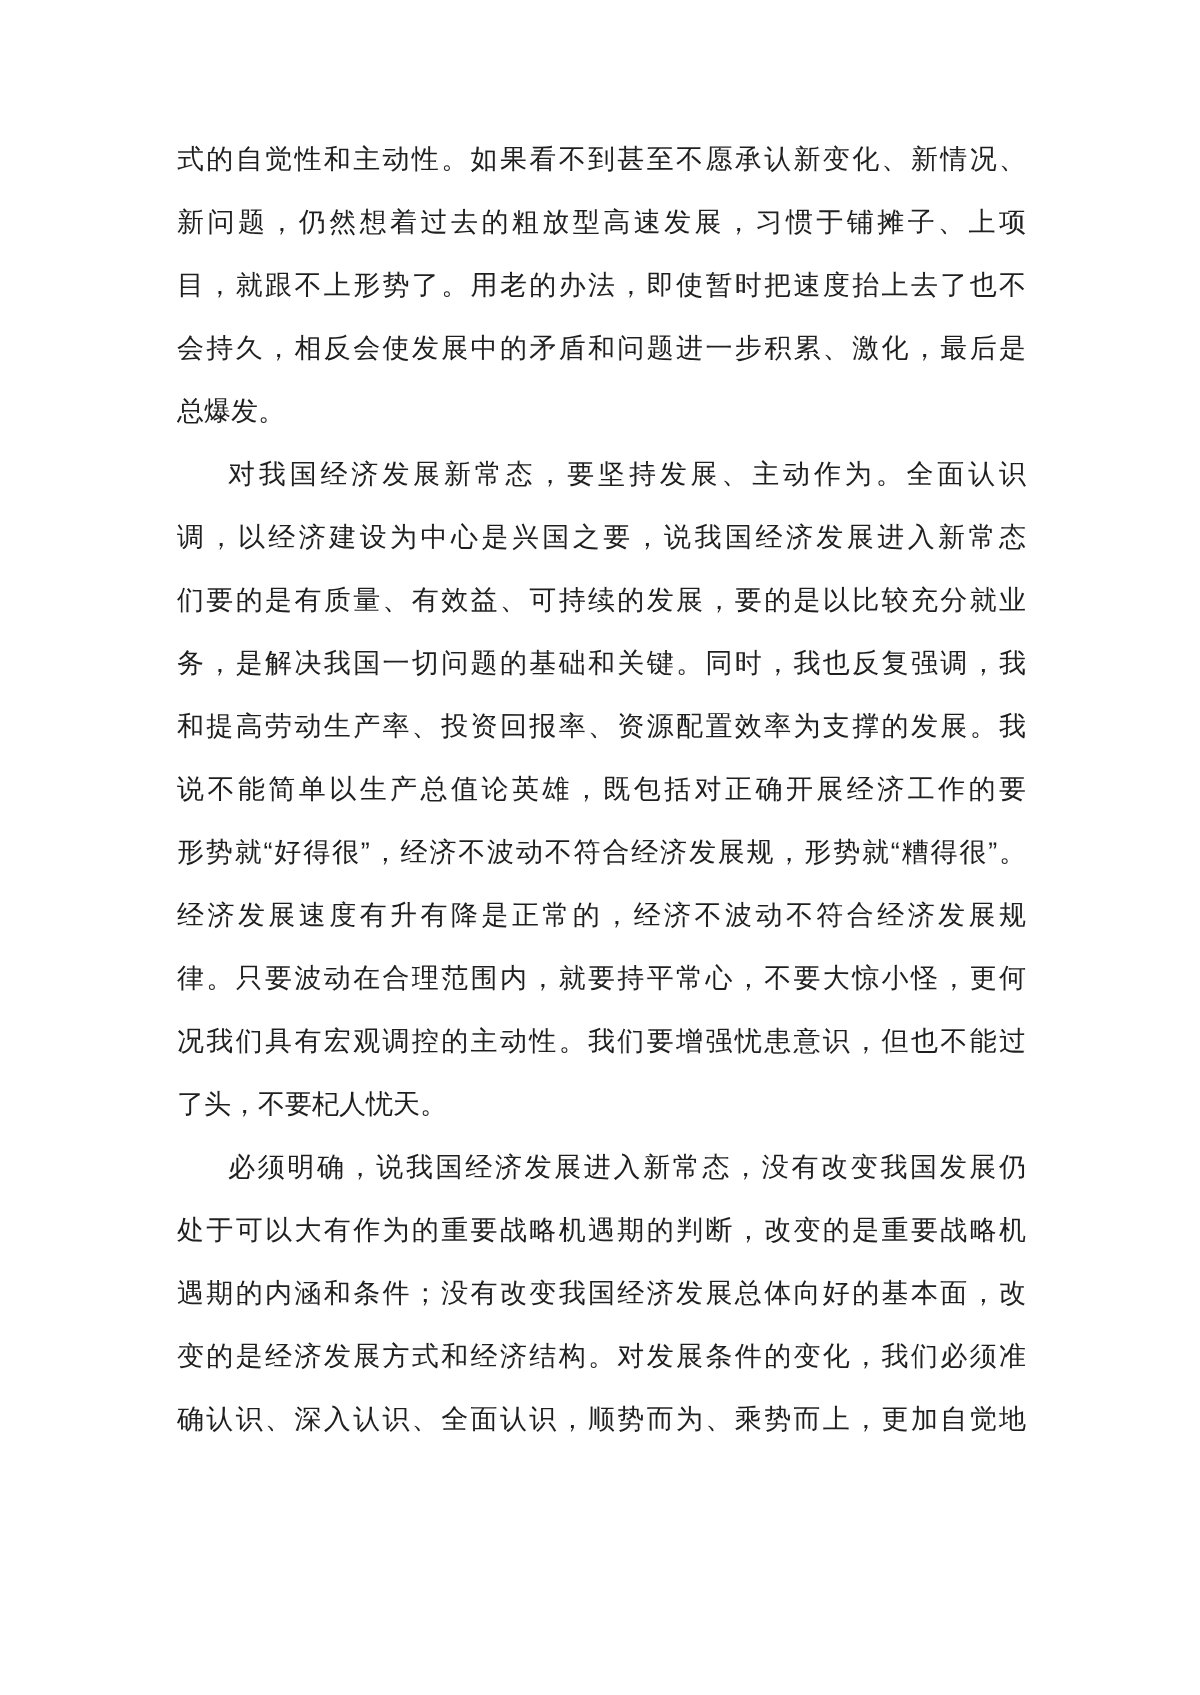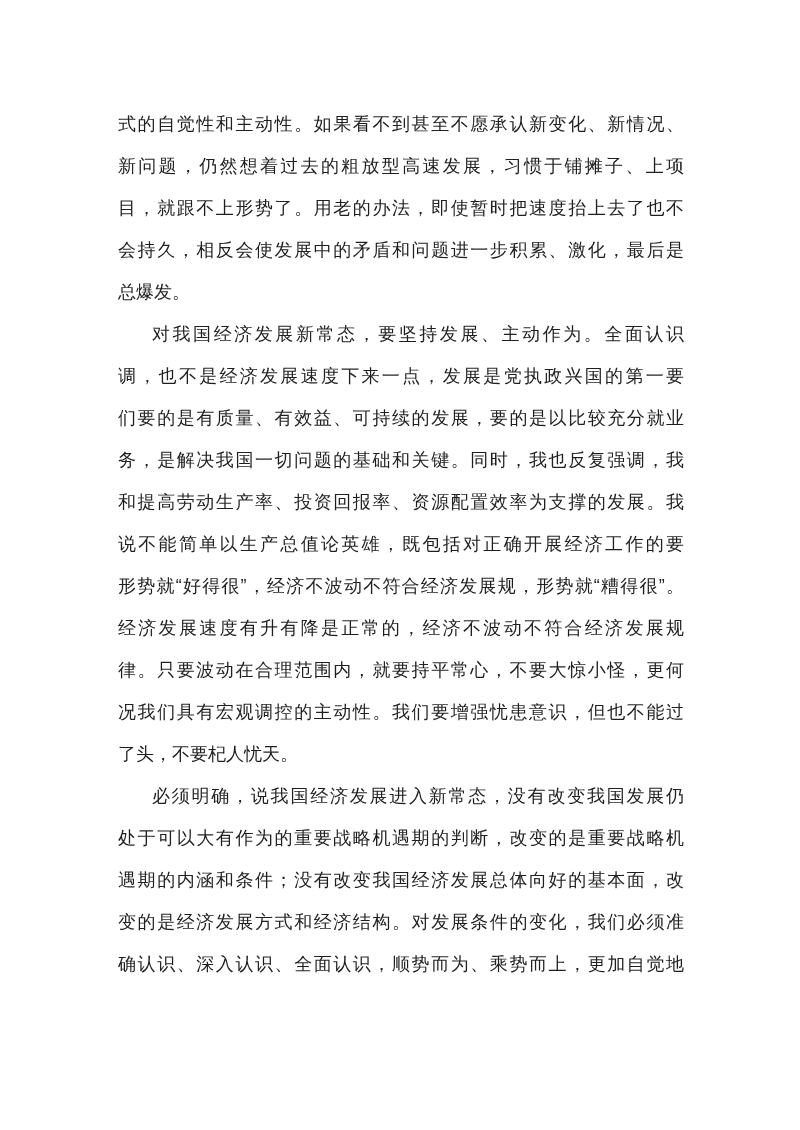--- a/index.html
+++ b/index.html
@@ -11,21 +11,21 @@
     position: relative;
     width: 800px;
     height: 1130px;
     background: #ffffff;
     overflow: hidden;
     font-family: "Liberation Sans", sans-serif;
   }
   .content {
     position: absolute;
     left: 118px;
-    top: 103px;
+    top: 85px;
     width: 566px;
     color: #1f1f1f;
     font-size: 18px;
   }
   .para {
     margin: 0;
     padding: 0;
   }
   .line {
     height: 42px;
@@ -50,21 +50,21 @@
     <div class="para">
       <div class="line">式的自觉性和主动性。如果看不到甚至不愿承认新变化、新情况、</div>
       <div class="line">新问题，仍然想着过去的粗放型高速发展，习惯于铺摊子、上项</div>
       <div class="line">目，就跟不上形势了。用老的办法，即使暂时把速度抬上去了也不</div>
       <div class="line">会持久，相反会使发展中的矛盾和问题进一步积累、激化，最后是</div>
       <div class="line short">总爆发。</div>
     </div>
 
     <div class="para">
       <div class="line indented">对我国经济发展新常态，要坚持发展、主动作为。全面认识</div>
-      <div class="line">调，也不是经济发展速度下来一点，发展是党执政兴国的第一要</div>
+      <div class="line">调，以经济建设为中心是兴国之要，说我国经济发展进入新常态</div>
       <div class="line">们要的是有质量、有效益、可持续的发展，要的是以比较充分就业</div>
       <div class="line">务，是解决我国一切问题的基础和关键。同时，我也反复强调，我</div>
       <div class="line">和提高劳动生产率、投资回报率、资源配置效率为支撑的发展。我</div>
       <div class="line">说不能简单以生产总值论英雄，既包括对正确开展经济工作的要</div>
       <div class="line">形势就“好得很”，经济不波动不符合经济发展规，形势就“糟得很”。</div>
       <div class="line">经济发展速度有升有降是正常的，经济不波动不符合经济发展规</div>
       <div class="line">律。只要波动在合理范围内，就要持平常心，不要大惊小怪，更何</div>
       <div class="line">况我们具有宏观调控的主动性。我们要增强忧患意识，但也不能过</div>
       <div class="line short">了头，不要杞人忧天。</div>
     </div>

